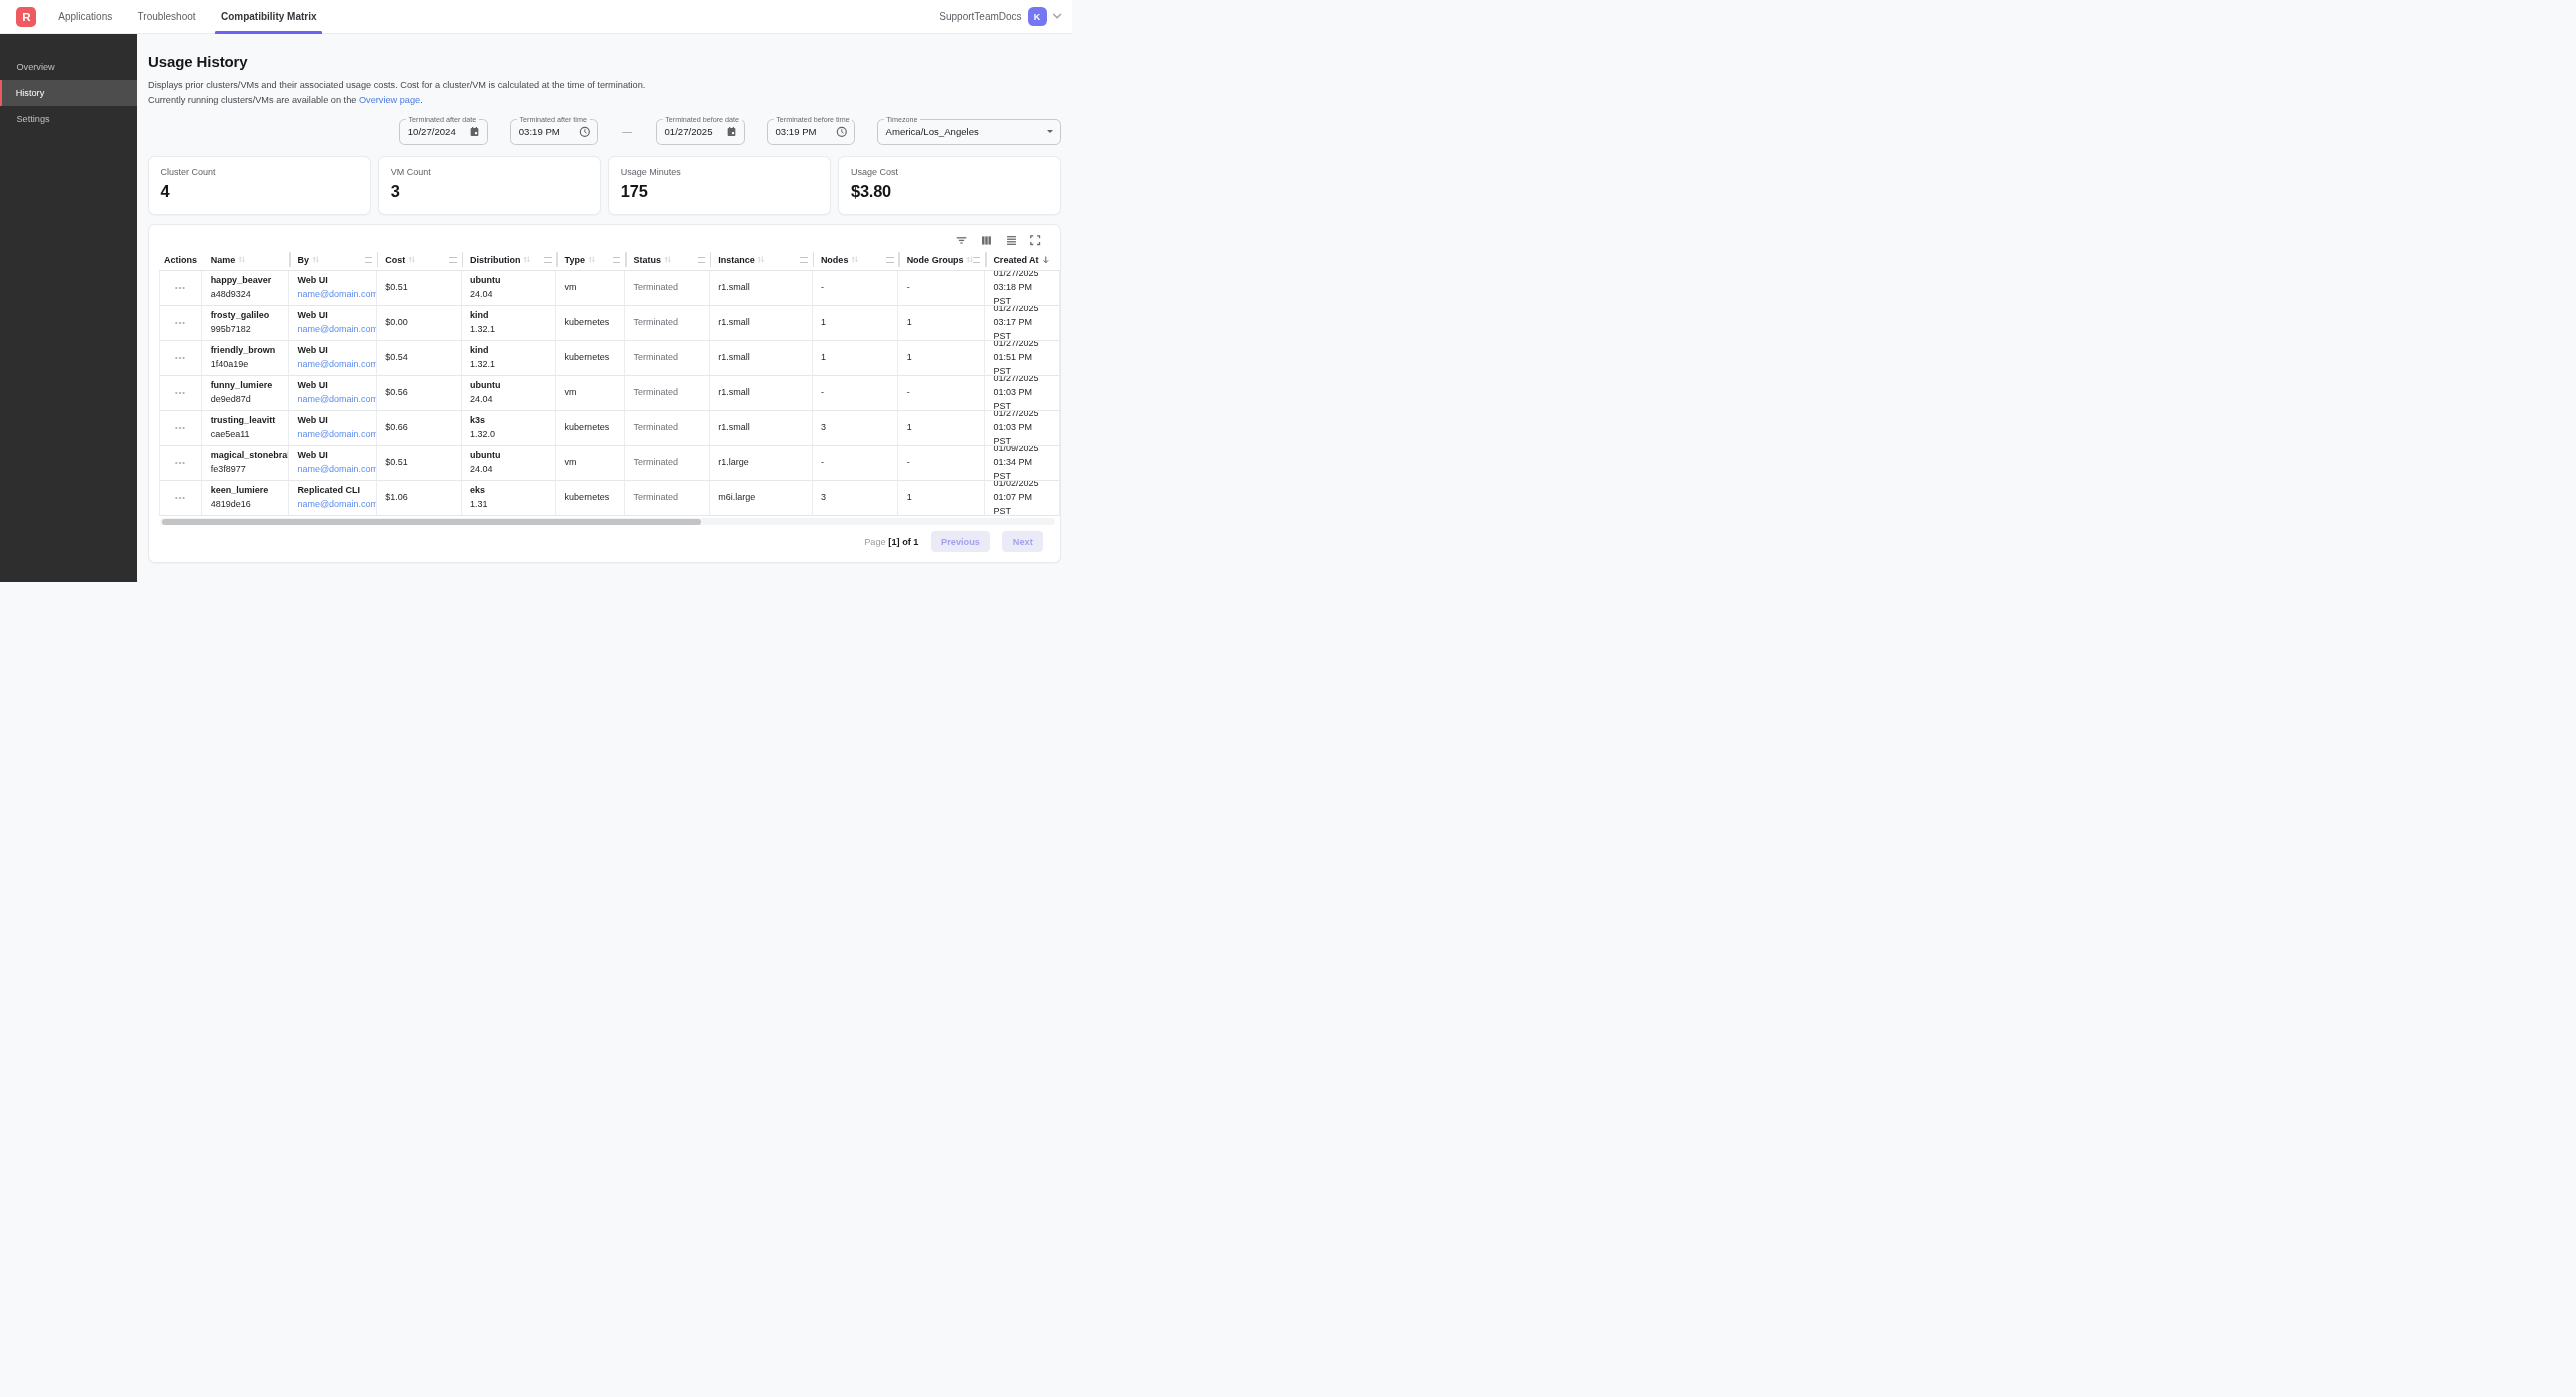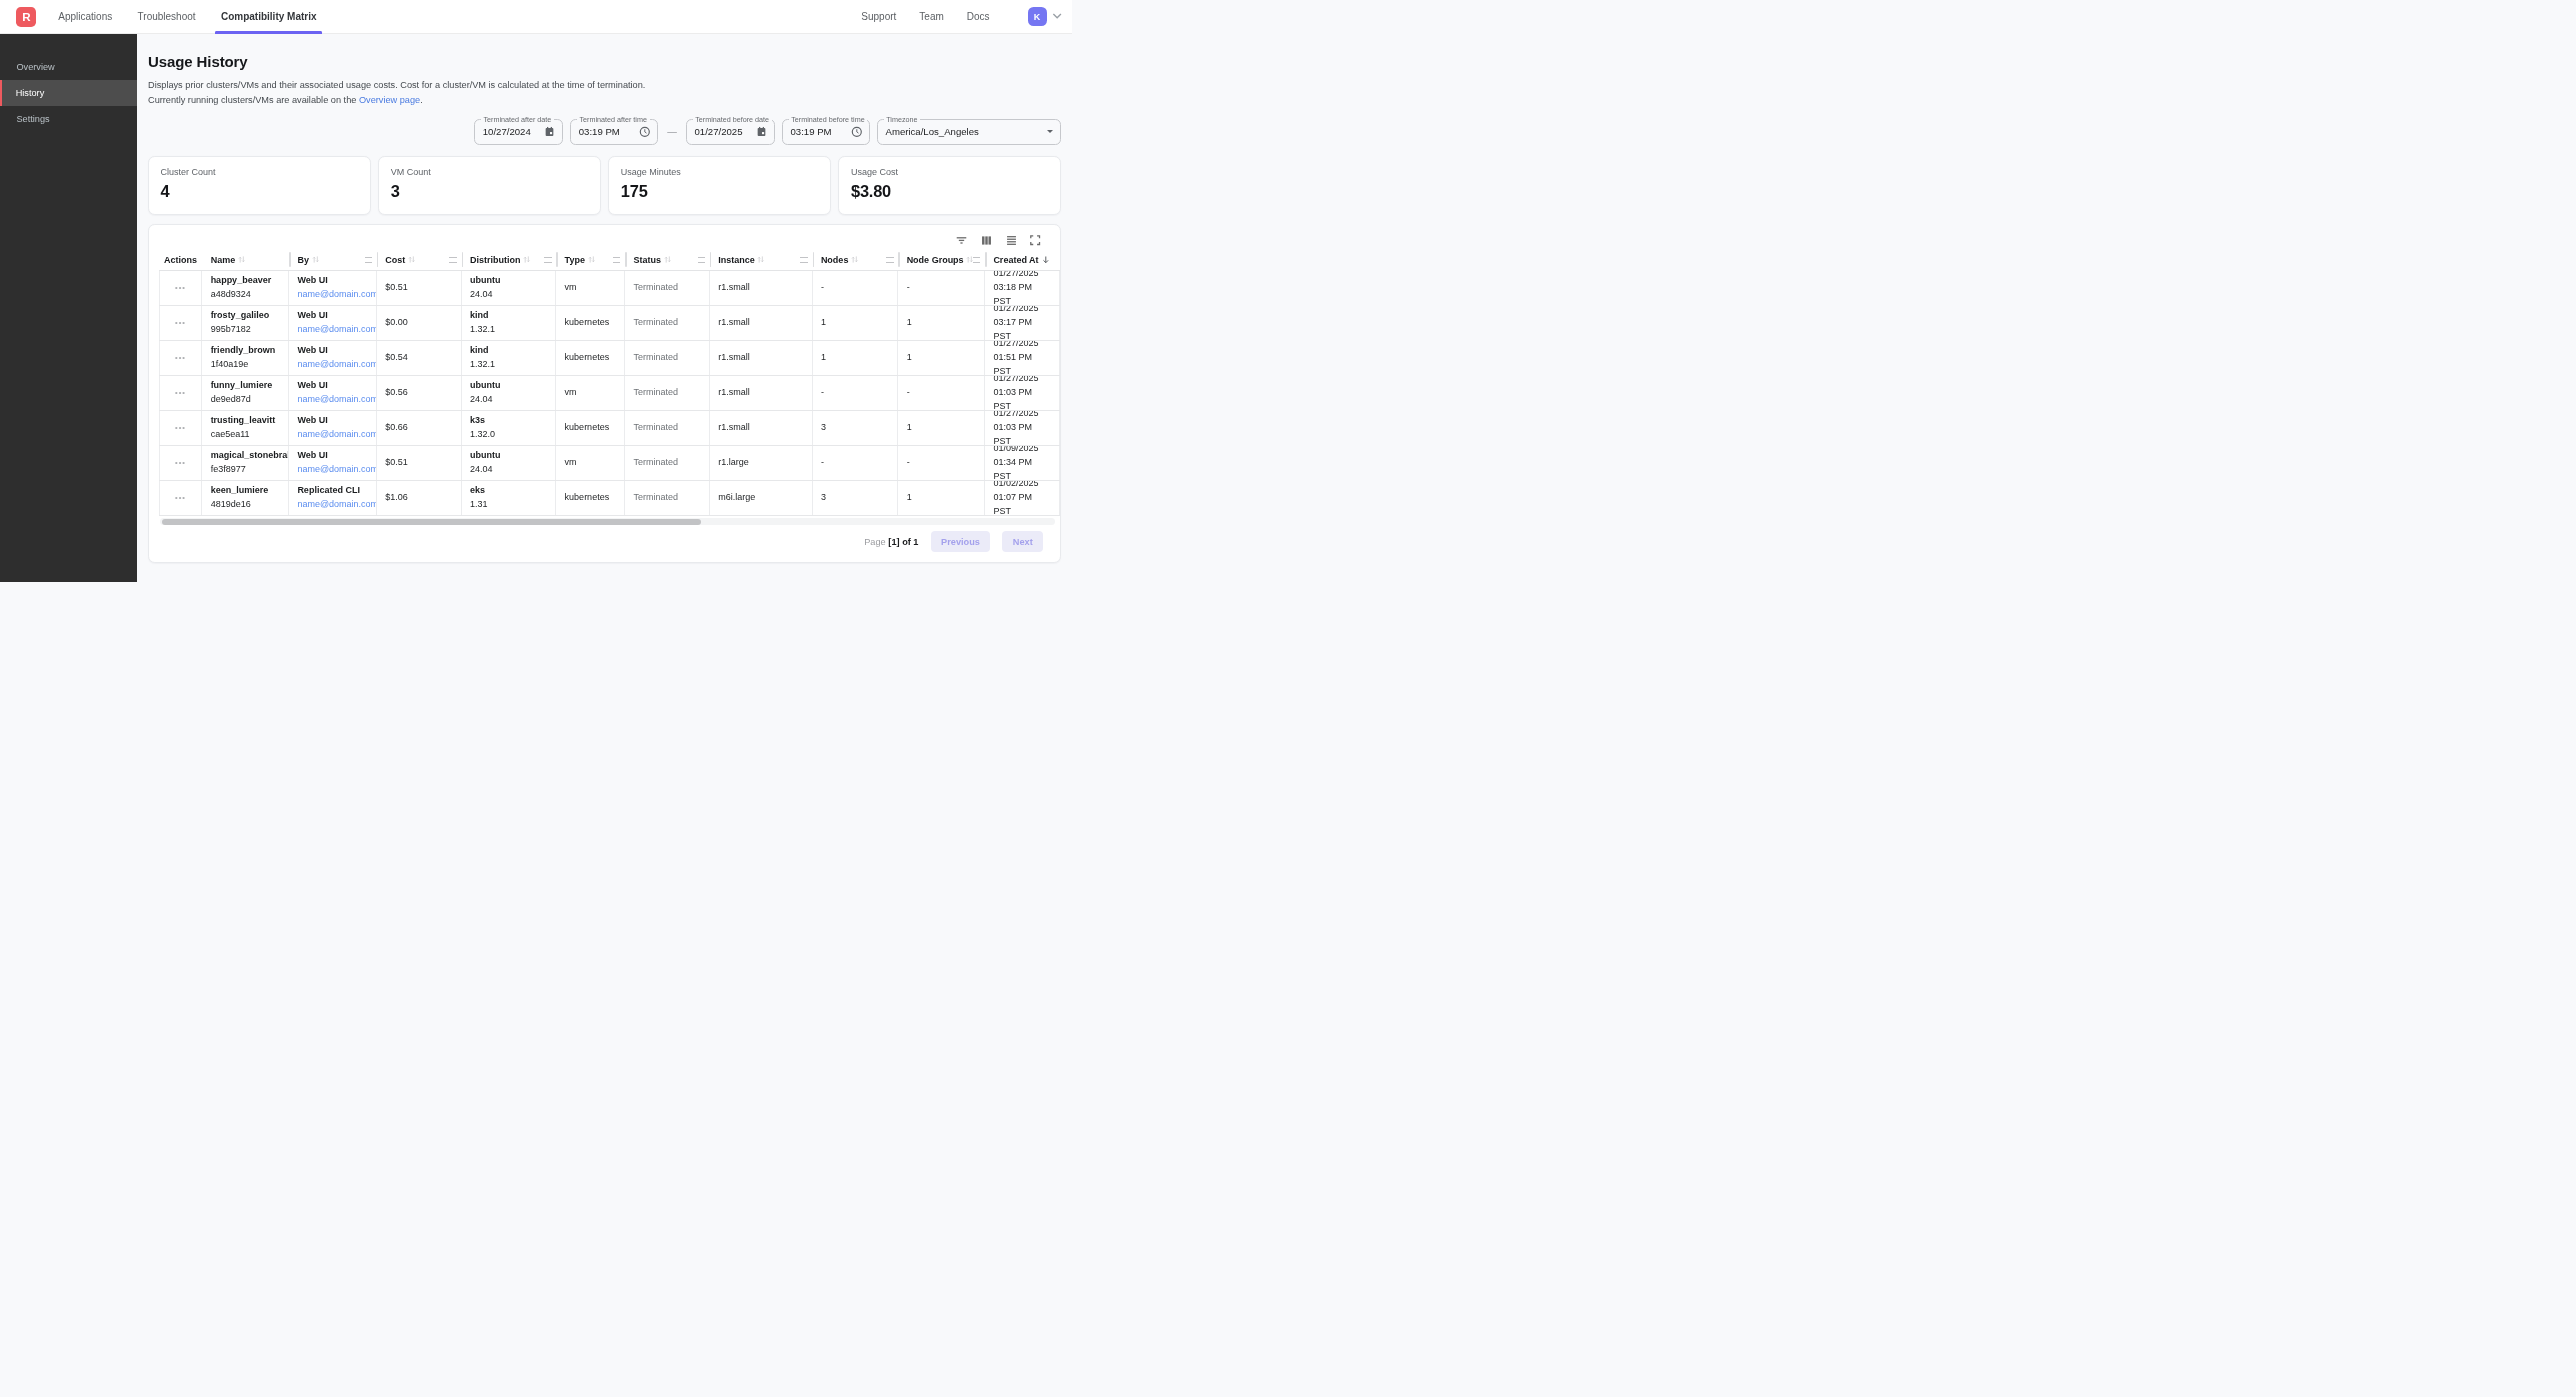--- a/index.html
+++ b/index.html
@@ -15,42 +15,42 @@
   }
   .logo{
     width:20px; height:20px; border-radius:4.8px; background:#ee5a5f; color:#fff;
     font-weight:700; font-size:11.6px; display:flex; align-items:center; justify-content:center;
   }
   .tabs{ display:flex; gap:22.6px; margin-left:20.5px; height:34px; align-items:center; }
   .tab{ font-size:10px; color:#5b5f63; cursor:pointer; position:relative; height:34px; display:flex; align-items:center; padding:0 1.4px; }
   .tab.active{ color:#33363a; font-weight:700; }
   .tab.active::after{ content:""; position:absolute; left:-4.1px; right:-4.1px; bottom:0; height:2.7px; background:#6c63f2; border-radius:1.4px 1.4px 0 0; }
   .nav-spacer{ flex:1; }
-  .nav-links{ display:flex; gap:23px; align-items:flex-end; margin-right:38px; }
+  .nav-links{ display:flex; align-items:flex-end; margin-right:6px; }
   .nav-link{ font-size:10px; color:#5b5f63; cursor:pointer; }
   .avatar{
     width:19px; height:19px; border-radius:5.5px; background:#7576f2; color:#fff;
     font-size:9px; font-weight:700; display:flex; align-items:center; justify-content:center;
   }
   .avatar-chevron{ margin-left:5.5px; display:flex; align-items:center; cursor:pointer; }
   
   .shell{ display:flex; height:548px; }
   .sidebar{ width:137px; background:#2e2e2e; flex-shrink:0; padding-top:20px; }
   .side-item{
     height:26px; display:flex; align-items:center; padding-left:16.4px;
     color:#b9c1c6; font-size:9.2px; cursor:pointer;
   }
   .side-item.active{ background:#4d4d4d; color:#ffffff; border-left:2.7px solid #ee5a5f; padding-left:13.7px; }
   .main{ flex:1; padding:0 11px; overflow:hidden; }
   
   .page-title{ margin-top:19px; font-size:15px; font-weight:700; color:#16181b; letter-spacing:-0.1px; }
   .page-desc{ margin-top:8.2px; font-size:9.2px; line-height:14.4px; color:#454a4f; max-width:536px; }
   .page-desc a{ color:#4a7be0; text-decoration:none; cursor:pointer; }
   
-  .filters{ display:flex; justify-content:flex-end; align-items:center; gap:7px; margin-top:11.6px; }
+  .filters{ display:flex; justify-content:flex-end; align-items:center; gap:22px; margin-top:11.6px; }
   .field{
     position:relative; height:26px; border:0.7px solid #c6c8cc; border-radius:5.5px;
     display:flex; align-items:center; padding:0 6.8px 0 7.5px; background:transparent; cursor:pointer;
   }
   .field .flabel{
     position:absolute; top:-4.8px; left:5.5px; background:#f8f9fb; padding:0 2.7px;
     font-size:7.2px; color:#66696d; white-space:nowrap;
   }
   .field .fvalue{ flex:1; font-size:9.6px; color:#1c1d1f; white-space:nowrap; }
   .field.w-date{ width:89px; }

